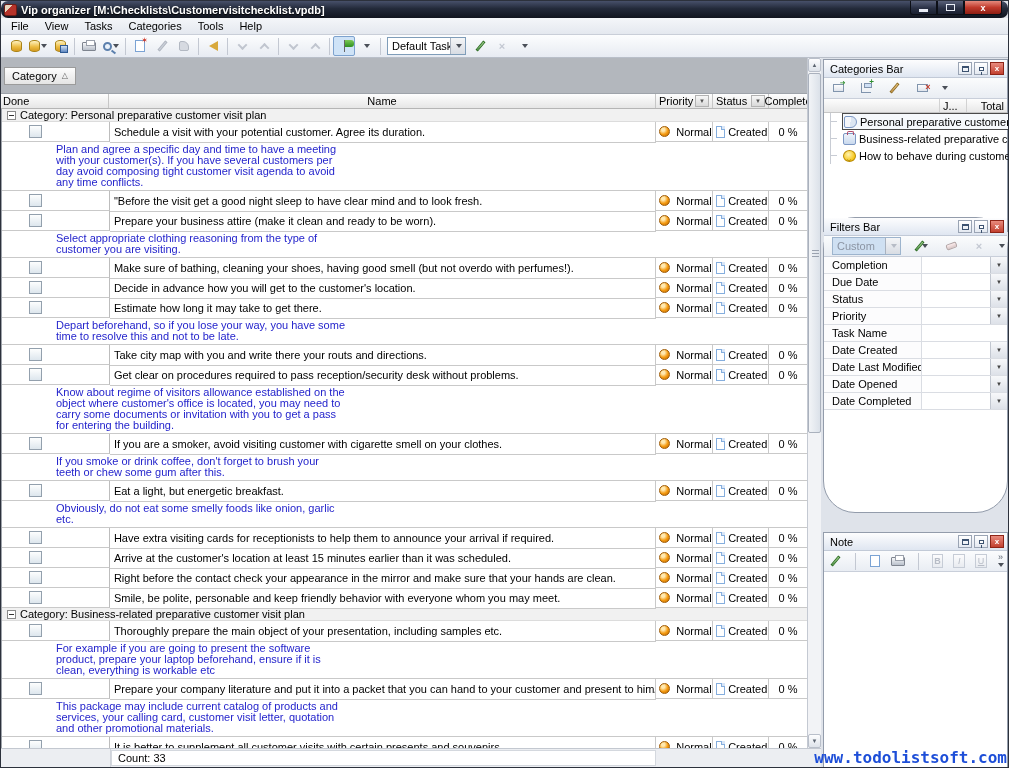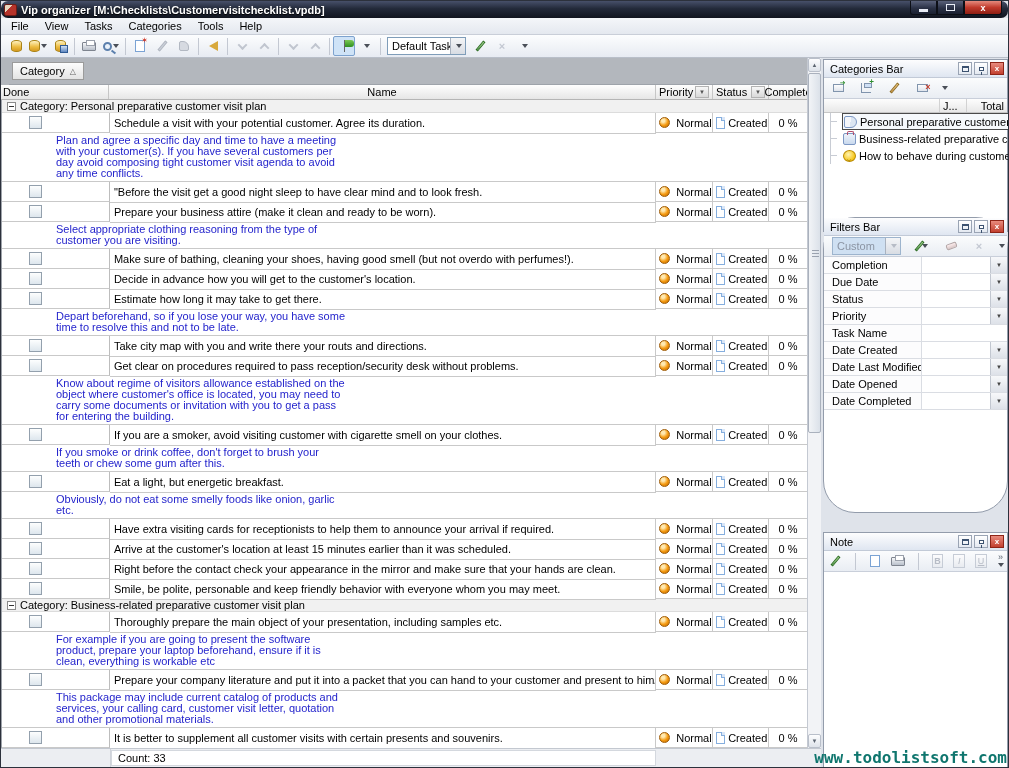--- a/index.html
+++ b/index.html
@@ -59,21 +59,21 @@
   .ic-flagpole::after { content:''; position:absolute; left:1px; top:0; width:9px; height:7px; background:linear-gradient(#7cc956,#2e8f1f); border-radius:0 3px 3px 0; }
   .ic-x { color:#c3c8d2; font-size:11px; font-weight:bold; }
   .combo { display:flex; align-items:center; height:18px; background:#fff; border:1px solid #7f9db9; margin:0 3px; }
   .combo .cval { padding:0 4px; width:62px; white-space:nowrap; overflow:hidden; }
   .combo .cbtn { width:15px; height:16px; background:linear-gradient(#f4f5f7,#d8dce3); border-left:1px solid #a9b2bf; display:flex; align-items:center; justify-content:center; }
   .combo.dim { background:#cfe0f2; border-color:#9db4cd; }
   .combo.dim .cval { color:#8b94a3; }
 
   
   .main { position:absolute; top:57px; left:0; width:820px; bottom:0; background:#b3b7bd; }
-  .groupby { height:27px; background:#b3b7bd; display:flex; align-items:center; padding-left:3px; border-bottom:1px solid #9ea3aa;margin-left:8px; }
+  .groupby { height:36px; background:#b3b7bd; display:flex; align-items:center; padding-left:3px; border-bottom:1px solid #9ea3aa; }
   .gb-btn { background:linear-gradient(#fdfdfd,#e4e4e4); border:1px solid #9b9b9b; padding:2px 7px; display:flex; align-items:center; gap:5px; }
   .gb-tri { font-size:8px; color:#666; }
   .colheaders { display:flex; height:15px; width:806px; background:linear-gradient(#fefefe,#e6e6e6); border-bottom:1px solid #b5b5b5; }
   .hcell { border-right:1px solid #c6c6c6; display:flex; align-items:center; font-size:11px; padding:0 3px; }
   .hc-done { width:108px; padding-left:2px; }
   .hc-name { width:547px; justify-content:center; }
   .hc-pri { width:57px; justify-content:space-between; }
   .hc-sta { width:56px; justify-content:space-between; }
   .hc-comp { width:38px; justify-content:center; border-right:none; }
   .hfilter { width:14px; height:12px; background:linear-gradient(#f7f7f7,#d9d9d9); border:1px solid #b2b2b2; display:flex; align-items:center; justify-content:center; font-size:6px; color:#555; }
@@ -162,21 +162,21 @@
   .ic-x2 { color:#c3c8d2; font-size:11px; font-weight:bold; }
 
   
   .note-body { position:absolute; top:40px; left:0; right:0; bottom:0; background:#fff; }
   .fmt-btn { width:16px; height:14px; border:1px solid #c6ccd6; background:linear-gradient(#fcfcfd,#e8ebf0); color:#b7bcc6; display:flex; align-items:center; justify-content:center; font-size:9px; }
   .fmt-btn.b { font-weight:bold; }
   .fmt-btn.i { font-style:italic; }
   .fmt-btn.u { text-decoration:underline; }
   .chev-more { margin-left:auto; margin-right:3px; color:#5c6470; font-size:9px; line-height:7px; text-align:center; }
 
-  .watermark { position:absolute; right:1px; bottom:0px; font-family:"DejaVu Sans Mono", monospace; font-weight:bold; font-size:16px; color:#0f766e; z-index:50; letter-spacing:0; }
+  .watermark { position:absolute; right:1px; bottom:0px; font-family:"DejaVu Sans Mono", monospace; font-weight:bold; font-size:16px; color:#1d4ed8; z-index:50; letter-spacing:0; }
 </style>
 </head>
 <body>
 
 <div id="window">
 
   <div class="titlebar">
     <span class="app-icon"></span>
     <span class="title-text">Vip organizer [M:\Checklists\Customervisitchecklist.vpdb]</span>
     <div class="winbtns">

